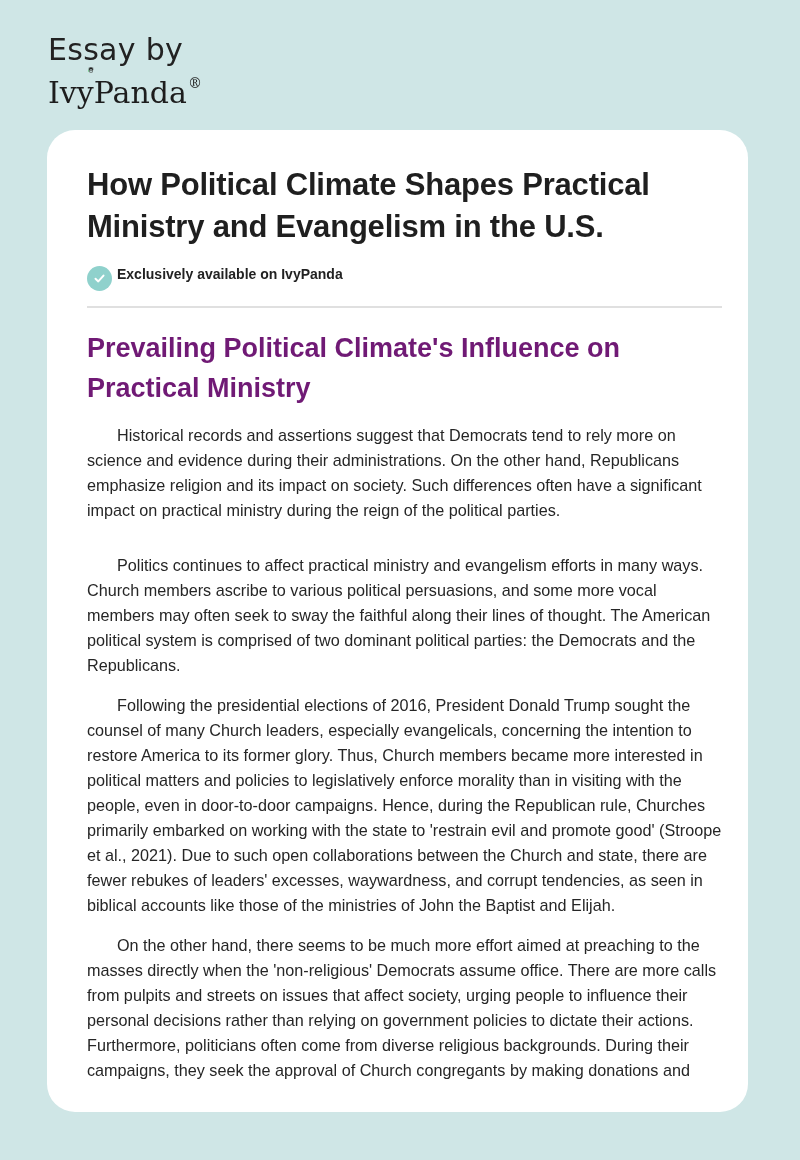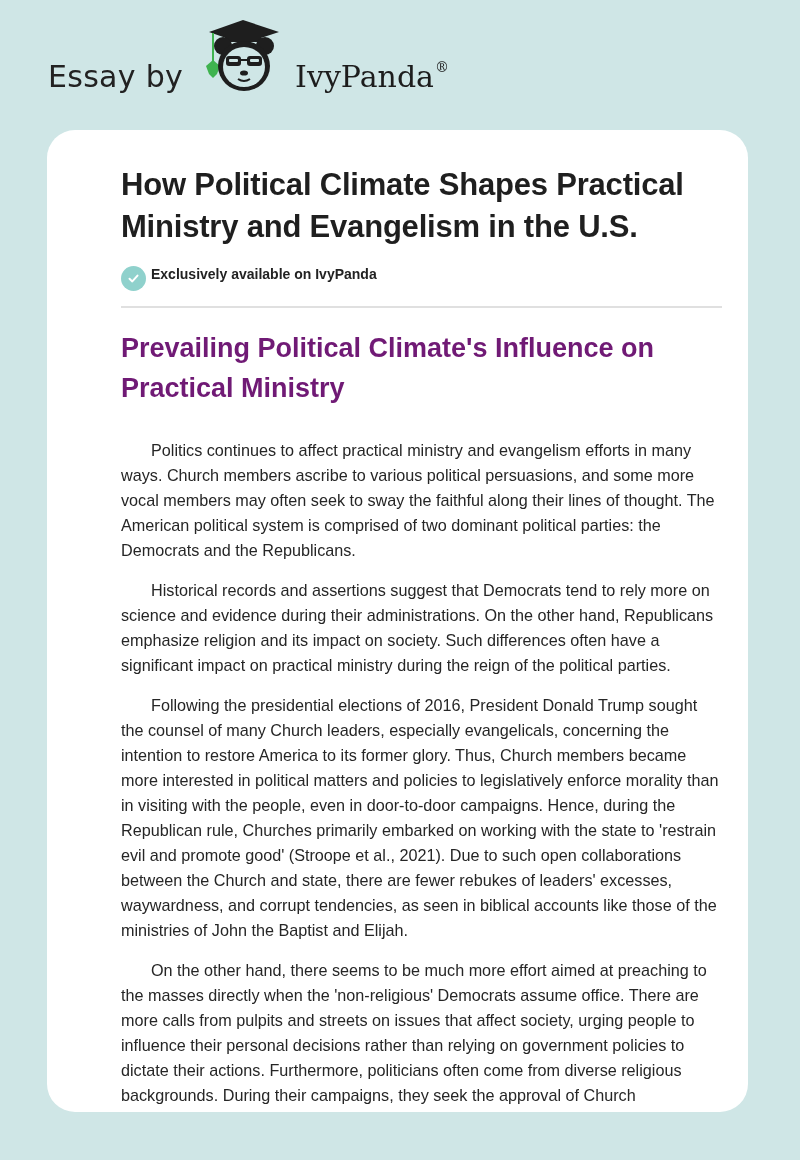--- a/index.html
+++ b/index.html
@@ -10,25 +10,26 @@
       width: 800px;
       height: 1160px;
       background: #cfe6e6;
       font-family: "Liberation Sans", sans-serif;
       color: #1f1f1f;
       position: relative;
       overflow: hidden;
     }
     .brand {
       position: absolute;
-      top: 18px;
+      top: 34px;
       left: 48px;
       height: 76px;
       display: flex;
-      align-items: flex-end;
+      align-items: flex-start;
+      flex-direction: column;
     }
     .brand-prefix {
       font-family: "DejaVu Sans", sans-serif;
       font-size: 30px;
       color: #222;
       letter-spacing: 0.3px;
       margin-right: 18px;
       margin-top: -2px;
     }
     .logo {
@@ -55,21 +56,20 @@
       left: 47px;
       top: 130px;
       width: 701px;
       height: 982px;
       background: #ffffff;
       border-radius: 28px;
       overflow: hidden;
     }
     .card-inner {
       padding: 34px 26px 0 40px;
-      margin-left: 34px;
     }
     .title {
       font-size: 31px;
       font-weight: bold;
       line-height: 42px;
       margin: 0;
       color: #1f1f1f;
       letter-spacing: -0.2px;
     }
     .exclusive {
@@ -161,18 +161,18 @@
           <path d="M2.5,6.8 L5.3,9.4 L10.5,3.6" stroke="#ffffff" stroke-width="2" fill="none" stroke-linecap="round" stroke-linejoin="round"></path>
         </svg>
       </span>
       <span class="exclusive-text">Exclusively available on IvyPanda</span>
     </div>
 
     <div class="divider"></div>
 
     <h2 class="section-heading">Prevailing Political Climate's Influence on Practical Ministry</h2>
 
+    <p class="paragraph p2">Historical records and assertions suggest that Democrats tend to rely more on science and evidence during their administrations. On the other hand, Republicans emphasize religion and its impact on society. Such differences often have a significant impact on practical ministry during the reign of the political parties.</p>
     <p class="paragraph p1">Politics continues to affect practical ministry and evangelism efforts in many ways. Church members ascribe to various political persuasions, and some more vocal members may often seek to sway the faithful along their lines of thought. The American political system is comprised of two dominant political parties: the Democrats and the Republicans.</p>
-    <p class="paragraph p2">Historical records and assertions suggest that Democrats tend to rely more on science and evidence during their administrations. On the other hand, Republicans emphasize religion and its impact on society. Such differences often have a significant impact on practical ministry during the reign of the political parties.</p>
     <p class="paragraph p3">Following the presidential elections of 2016, President Donald Trump sought the counsel of many Church leaders, especially evangelicals, concerning the intention to restore America to its former glory. Thus, Church members became more interested in political matters and policies to legislatively enforce morality than in visiting with the people, even in door-to-door campaigns. Hence, during the Republican rule, Churches primarily embarked on working with the state to 'restrain evil and promote good' (Stroope et al., 2021). Due to such open collaborations between the Church and state, there are fewer rebukes of leaders' excesses, waywardness, and corrupt tendencies, as seen in biblical accounts like those of the ministries of John the Baptist and Elijah.</p>
     <p class="paragraph p4">On the other hand, there seems to be much more effort aimed at preaching to the masses directly when the 'non-religious' Democrats assume office. There are more calls from pulpits and streets on issues that affect society, urging people to influence their personal decisions rather than relying on government policies to dictate their actions. Furthermore, politicians often come from diverse religious backgrounds. During their campaigns, they seek the approval of Church congregants by making donations and</p>
   </div>
 </main>
 
 </body></html>

